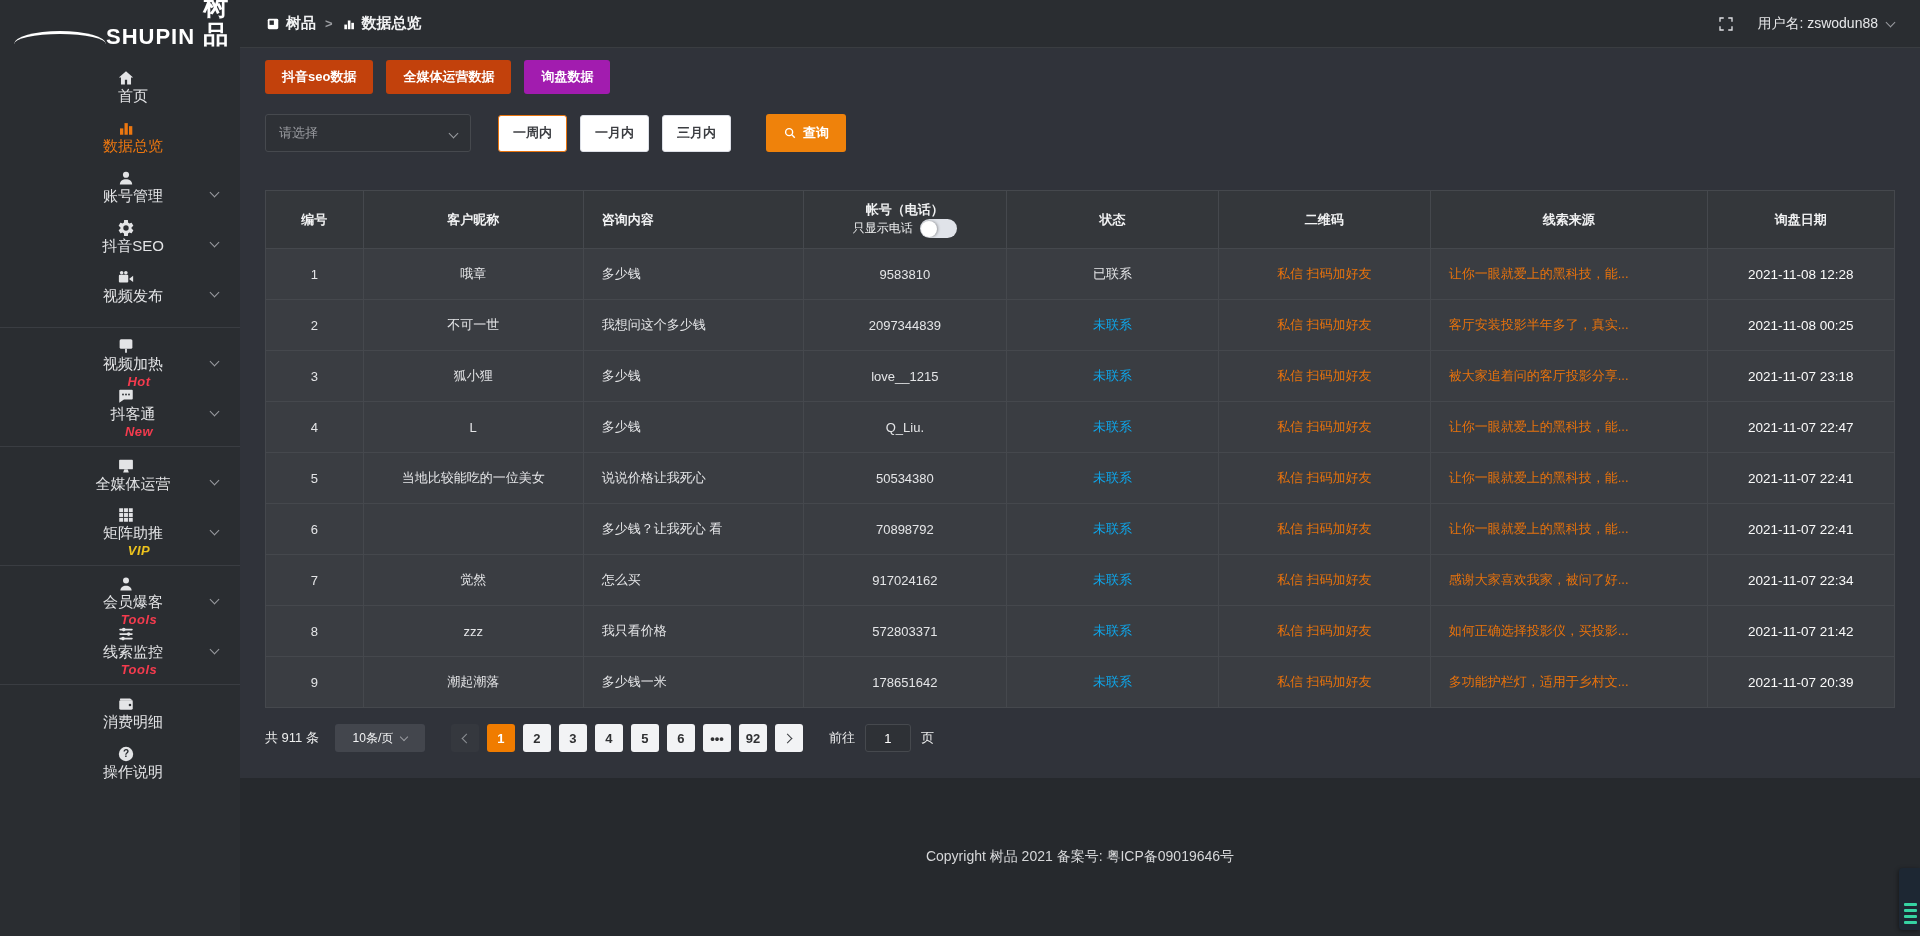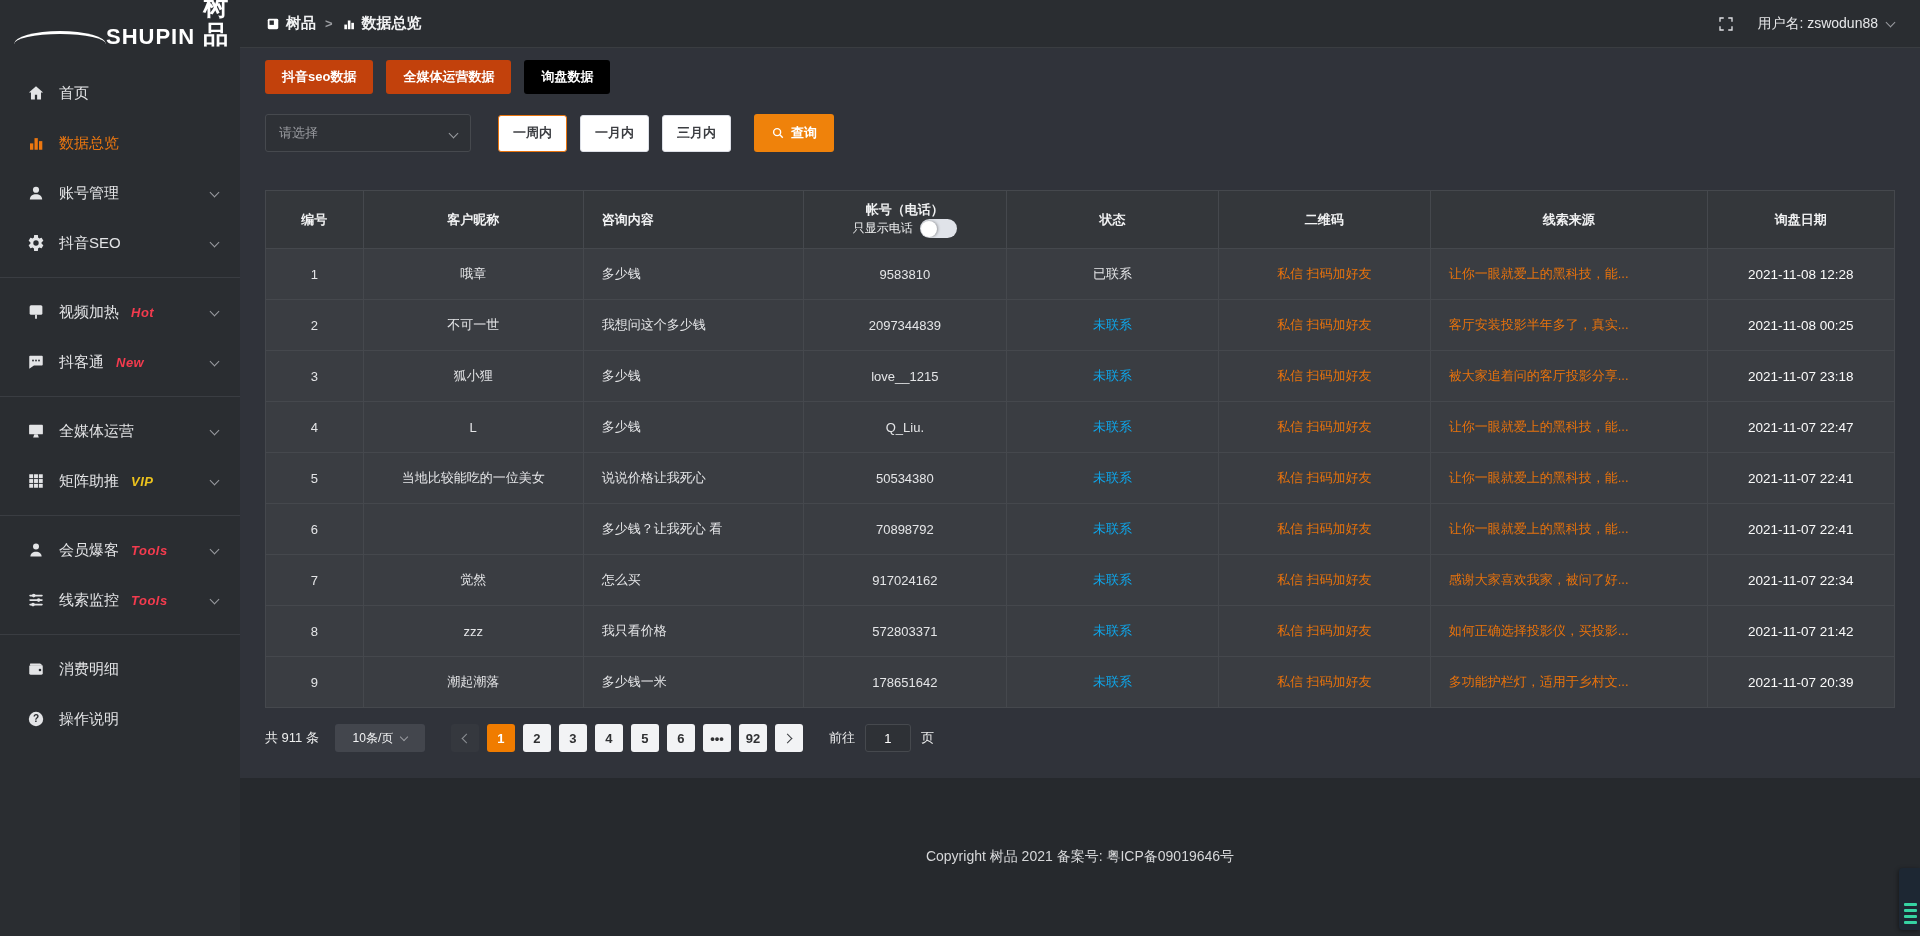--- a/index.html
+++ b/index.html
@@ -7,21 +7,21 @@
   body { display:flex; background:#26292d; color:#e8e9ea; }
 
   
   .sidebar { width:240px; min-width:240px; background:#2a2d31; display:flex; flex-direction:column; }
   .logo { height:52px; display:flex; align-items:flex-end; padding:6px 0 4px 14px; gap:8px; }
   .logo-west { display:flex; flex-direction:row; align-items:center; }
   .logo-arc { width:92px; height:13px; border-top:3px solid #fff; border-radius:100% 100% 0 0 / 200% 200% 0 0; margin-bottom:-1px; }
   .logo-en { font-size:22px; font-weight:bold; letter-spacing:1px; color:#fff; line-height:1; }
   .logo-cn { font-size:25px; font-weight:900; color:#fff; line-height:1.1; }
   .side-nav { padding-top:16px; }
-  .side-item { position:relative; height:50px; display:flex; align-items:center; padding-left:26px; cursor:pointer; color:#e3e4e6; }
+  .side-item { position:relative; height:50px; display:flex; align-items:center; padding-left:26px; cursor:pointer; color:#e3e4e6;flex-direction:column; }
   .side-item .s-icon { width:19px; height:19px; margin-right:14px; display:flex; align-items:center; justify-content:center; }
   .side-item .s-icon svg { width:18px; height:18px; fill:currentColor; }
   .side-item .s-label { font-size:15px; }
   .side-item.active { color:#ec7710; }
   .s-badge { font-size:13px; font-weight:bold; font-style:italic; margin-left:12px; letter-spacing:.5px; }
   .badge-red { color:#f43b4e; }
   .badge-gold { color:#edc31d; }
   .chev { width:7px; height:7px; border-right:1.5px solid #9a9ca1; border-bottom:1.5px solid #9a9ca1; transform:rotate(45deg); }
   .side-item .chev { position:absolute; right:22px; top:21px; }
   .side-div { height:1px; background:#3a3d42; margin:9px 0 9px 0; }
@@ -37,28 +37,28 @@
   .fs-btn { width:18px; height:18px; color:#dfe0e3; cursor:pointer; display:flex; }
   .fs-btn svg { width:18px; height:18px; }
   .user-box { display:flex; align-items:center; gap:9px; font-size:14px; color:#e6e7e9; cursor:pointer; }
   .user-box .chev { margin-top:-3px; }
 
   .content { background:#30333a; padding:12px 25px 26px 25px; }
 
   
   .tabs { display:flex; gap:13px; margin-bottom:20px; }
   .tab { height:34px; padding:0 17px; background:#c2410c; border:none; border-radius:3px; color:#fff; font-size:13px; font-weight:bold; cursor:pointer; font-family:inherit; }
-  .tab.active { background:#000000; }
+  .tab.active { background:#a21caf; }
 
   
   .filters { display:flex; align-items:center; margin-bottom:38px; }
   .sel { width:206px; height:38px; background:#2e3136; border:1px solid #46494e; border-radius:3px; display:flex; align-items:center; justify-content:space-between; padding:0 13px; color:#9a9ca1; font-size:13px; cursor:pointer; margin-right:27px; }
   .range-btn { height:37px; padding:0 14px; background:#fff; border:1px solid #dcdfe6; border-radius:3px; font-size:13px; font-weight:bold; color:#3c3e42; cursor:pointer; margin-right:13px; font-family:inherit; }
   .range-btn.active { border:1.5px solid #e8740e; }
-  .search-btn { height:38px; padding:12px 17px; margin-left:10px; background:#ef820b; border:none; border-radius:3px; color:#fff; font-size:13px; font-weight:bold; display:flex; align-items:center; gap:6px; cursor:pointer; font-family:inherit; }
+  .search-btn { height:38px; padding:12px 17px; margin-left:22px; background:#ef820b; border:none; border-radius:3px; color:#fff; font-size:13px; font-weight:bold; display:flex; align-items:center; gap:6px; cursor:pointer; font-family:inherit; }
   .search-btn svg { width:14px; height:14px; }
 
   
   table.grid { width:100%; border-collapse:collapse; table-layout:fixed; }
   .grid th { background:#34373b; height:58px; font-size:13px; font-weight:bold; color:#f0f1f2; border:1px solid #45484d; text-align:center; }
   .grid td { background:#3a3d42; height:51px; font-size:13px; color:#e4e5e7; border:1px solid #45484d; text-align:center; padding:0 10px; overflow:hidden; white-space:nowrap; text-overflow:ellipsis; }
   .grid th.al, .grid td.al { text-align:left; padding-left:18px; }
   .grid td.c-status.uncontacted { color:#0ea5e9; }
   .grid td.c-qr { color:#e8720c; cursor:pointer; }
   .grid td.c-lead { color:#e8720c; cursor:pointer; text-align:left; padding-left:18px; }
@@ -142,20 +142,33 @@
     <span class="s-icon">
           <svg viewBox="0 0 24 24">
             <path fill-rule="evenodd" d="M19.43 12.98c.04-.32.07-.64.07-.98s-.03-.66-.07-.98l2.11-1.65a.5.5 0 0 0 .12-.64l-2-3.46a.5.5 0 0 0-.61-.22l-2.49 1a7 7 0 0 0-1.69-.98L14.49 1.4H9.51l-.38 3.67a7 7 0 0 0-1.69.98l-2.49-1a.5.5 0 0 0-.61.22l-2 3.46a.5.5 0 0 0 .12.64l2.11 1.65c-.04.32-.07.65-.07.98s.03.66.07.98l-2.11 1.65a.5.5 0 0 0-.12.64l2 3.46c.12.22.39.3.61.22l2.49-1c.52.4 1.08.73 1.69.98l.38 3.67h4.98l.38-3.67a7 7 0 0 0 1.69-.98l2.49 1c.22.08.49 0 .61-.22l2-3.46a.5.5 0 0 0-.12-.64zM12 15.6a3.6 3.6 0 1 1 0-7.2 3.6 3.6 0 0 1 0 7.2z"></path>
           </svg>
         </span>
     <span class="s-label">抖音SEO</span>
 
     <span class="chev"></span>
   </div>
 
+  <div class="side-item">
+    <span class="s-icon">
+          <svg viewBox="0 0 24 24">
+            <circle cx="6.2" cy="5" r="2.4"></circle>
+            <circle cx="11.8" cy="5" r="2.4"></circle>
+            <rect x="2.5" y="7.6" width="12.5" height="10.4" rx="1.4"></rect>
+            <path d="M16 13.2 21.5 9v8.4L16 13.2z"></path>
+          </svg>
+        </span>
+    <span class="s-label">视频发布</span>
+
+    <span class="chev"></span>
+  </div>
 <div class="side-div"></div>
   <div class="side-item">
     <span class="s-icon">
           <svg viewBox="0 0 24 24">
             <rect x="3.5" y="3" width="17" height="12.5" rx="2"></rect>
             <rect x="10.8" y="15.5" width="2.4" height="5.5"></rect>
           </svg>
         </span>
     <span class="s-label">视频加热</span>
     <span class="s-badge badge-red">Hot</span>

